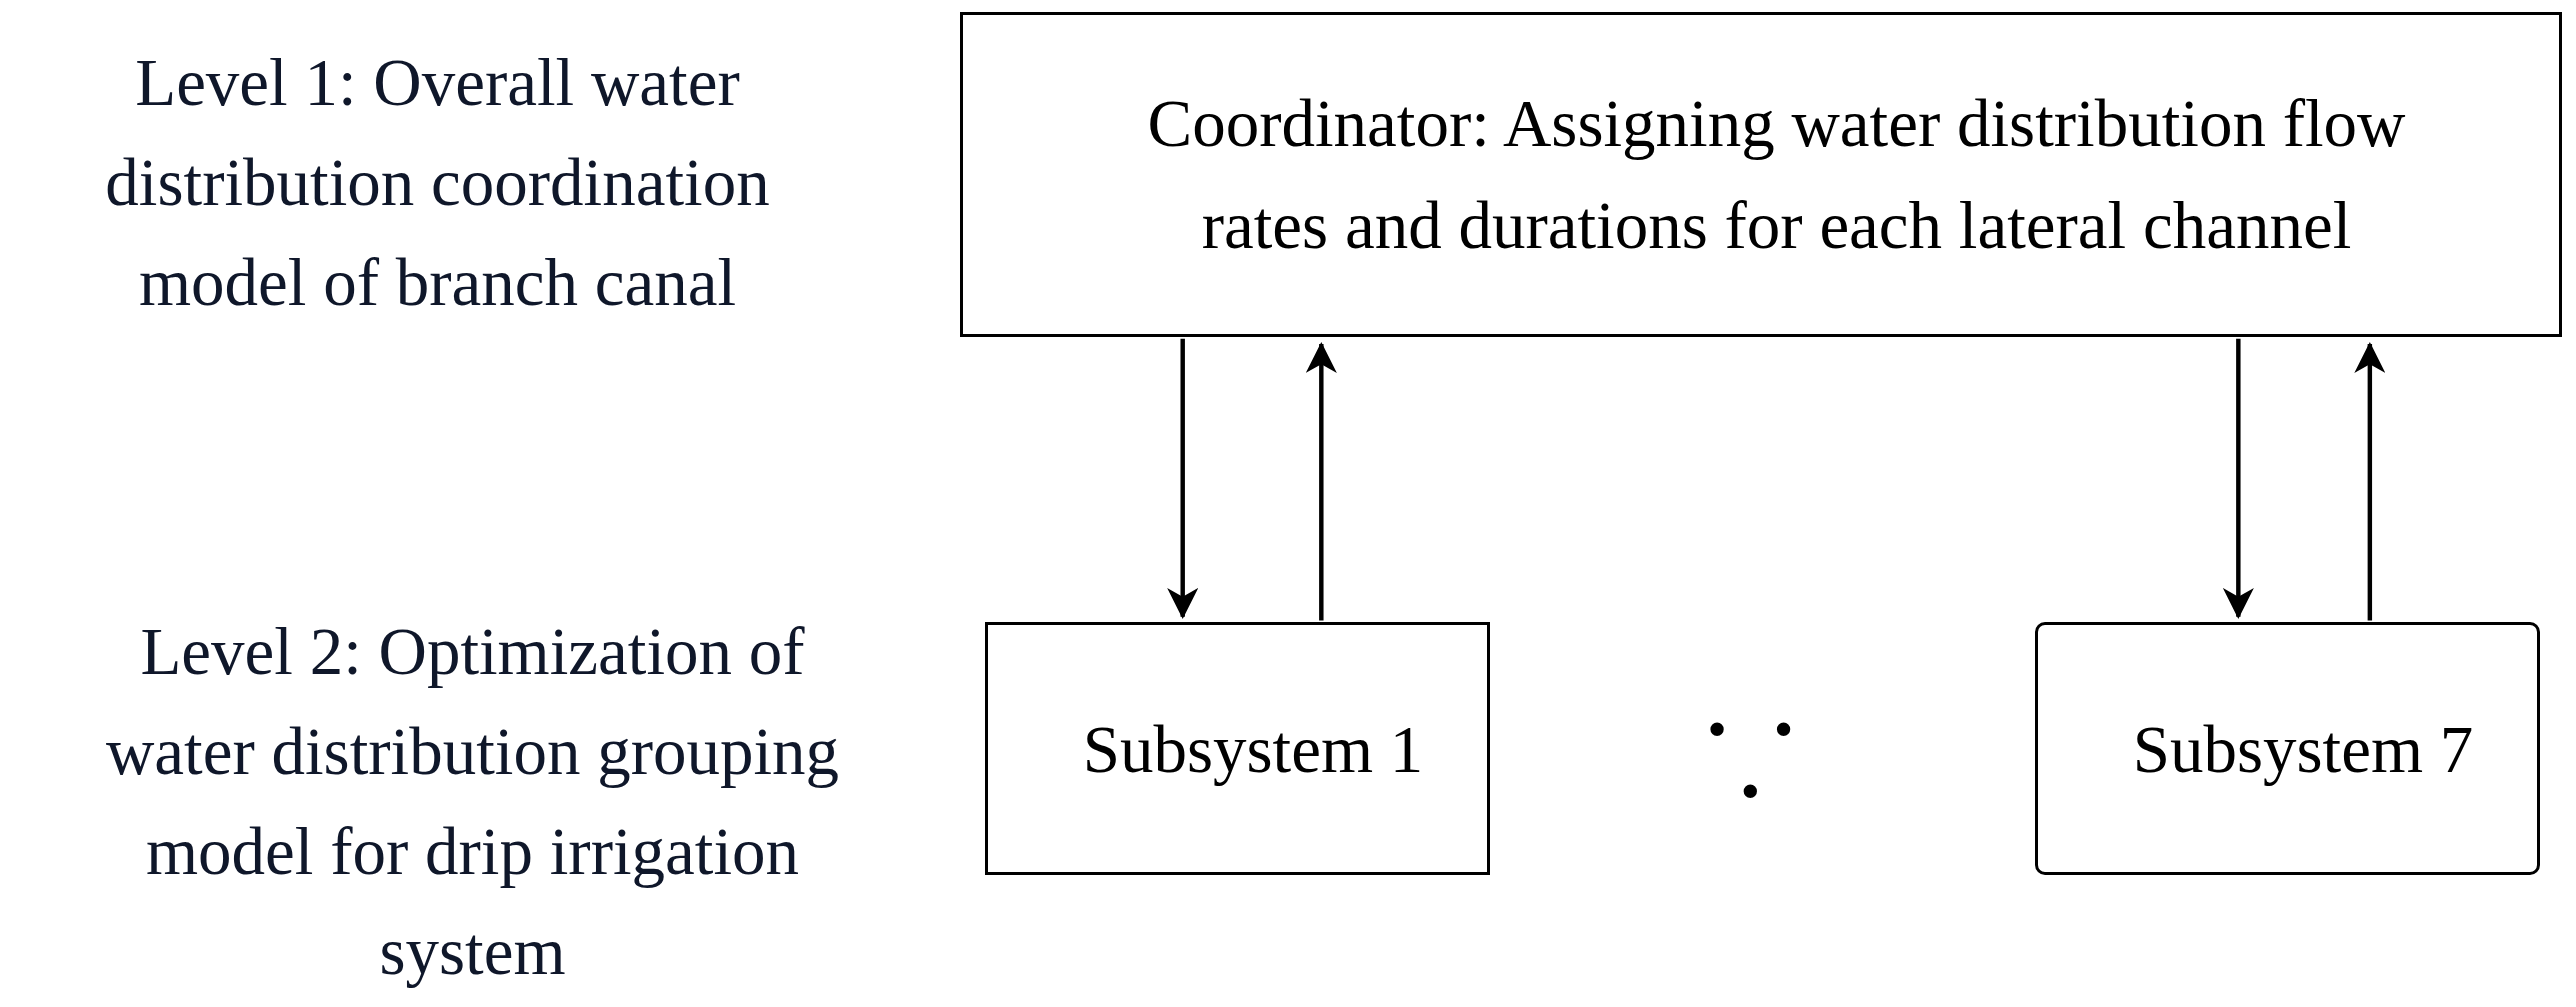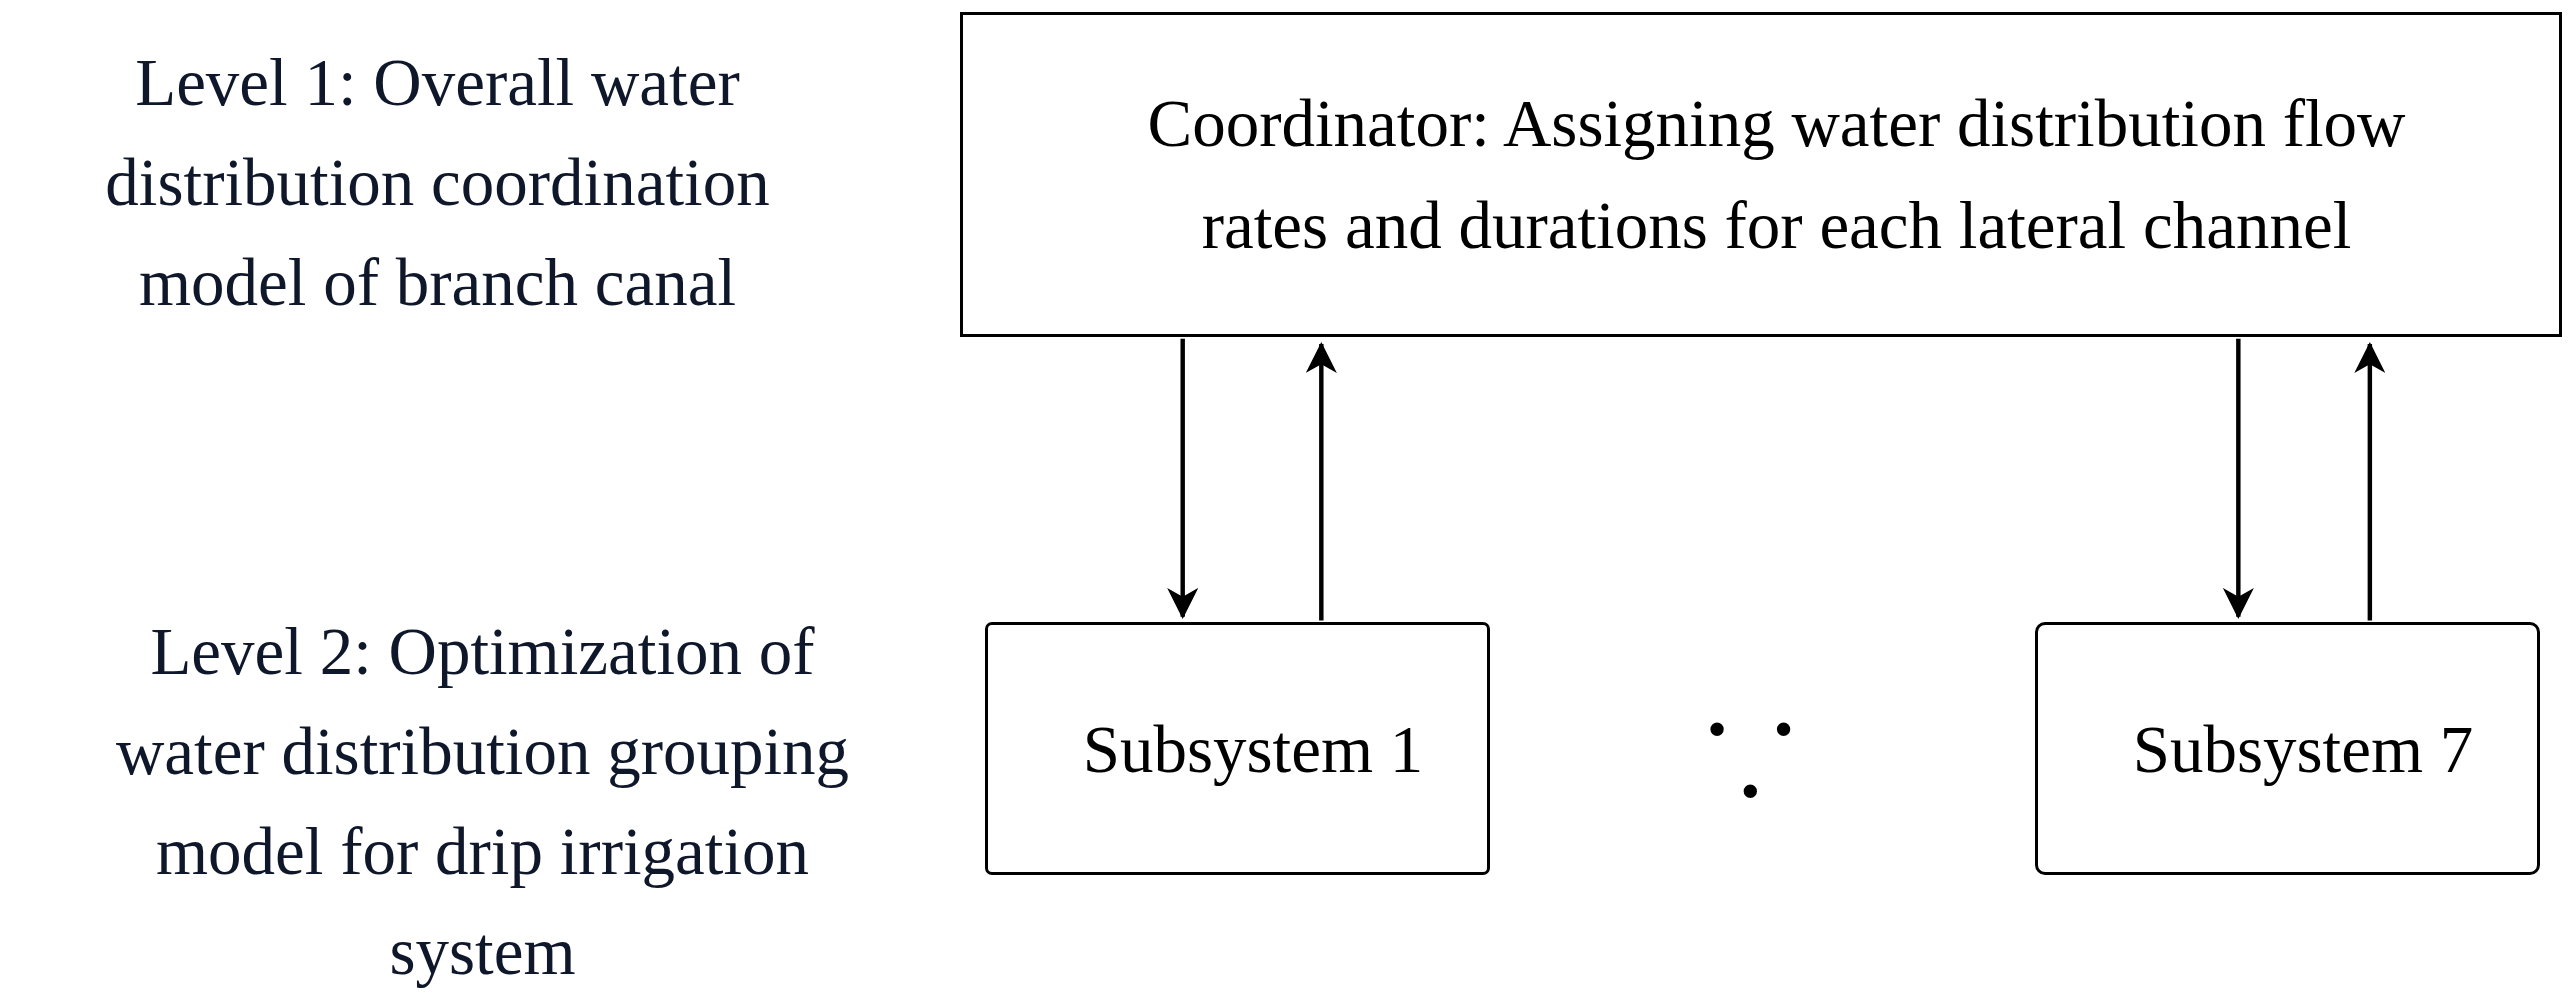--- a/index.html
+++ b/index.html
@@ -23,21 +23,21 @@
     font-size: 67px;
     line-height: 100px;
     color: #0f172a;
   }
   #level1-label {
     left: 0px;
     top: 32px;
     width: 875px;
   }
   #level2-label {
-    left: 14px;
+    left: 4px;
     top: 601px;
     width: 937px;
   }
   .node {
     position: absolute;
     border: 3.6px solid #000000;
     background: #ffffff;
     display: flex;
     align-items: center;
     justify-content: center;
@@ -52,21 +52,20 @@
     left: 960px;
     top: 11.6px;
     width: 1602px;
     height: 325px;
   }
   #subsystem1-box {
     left: 985px;
     top: 622px;
     width: 505px;
     height: 253px;
-    border-radius: 7px;
   }
   #subsystem7-box {
     left: 2035px;
     top: 622px;
     width: 505px;
     height: 253px;
     border-radius: 10px;
   }
   #ellipsis {
     position: absolute;

